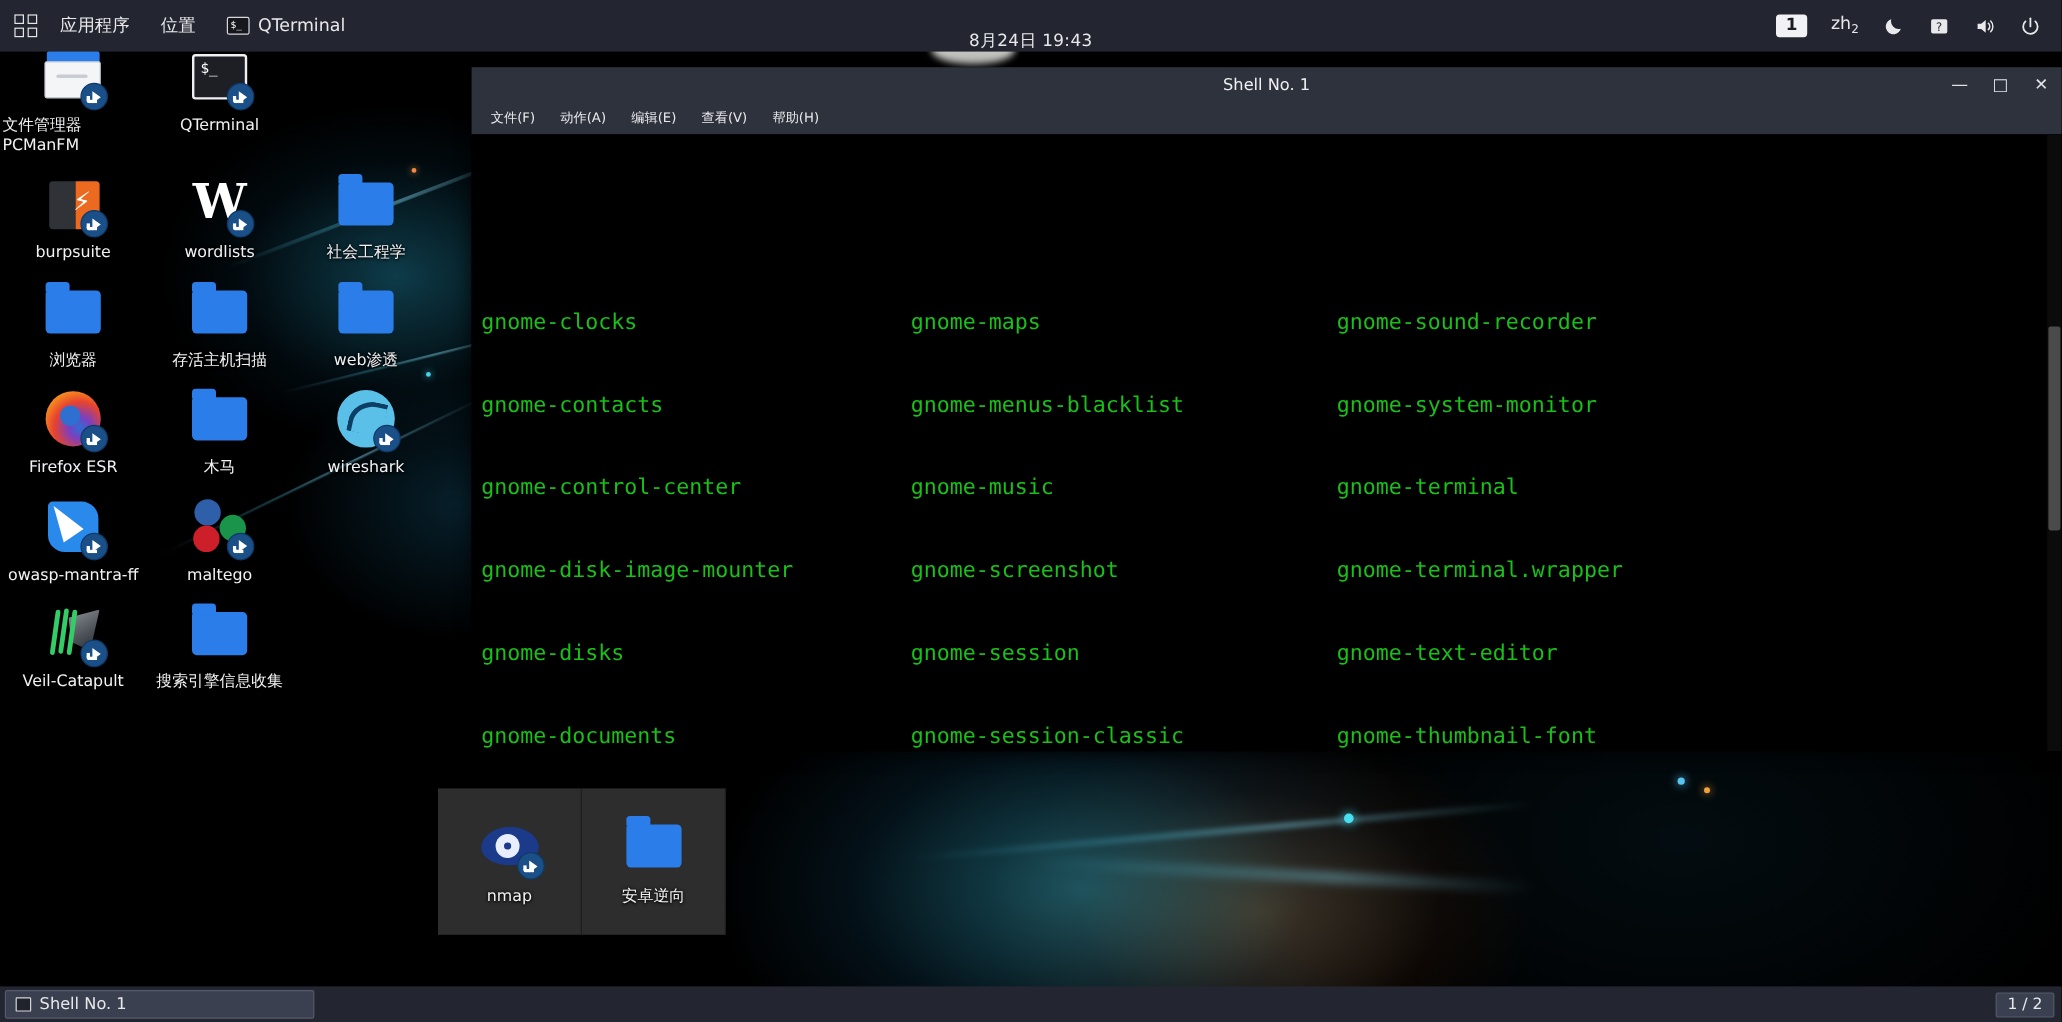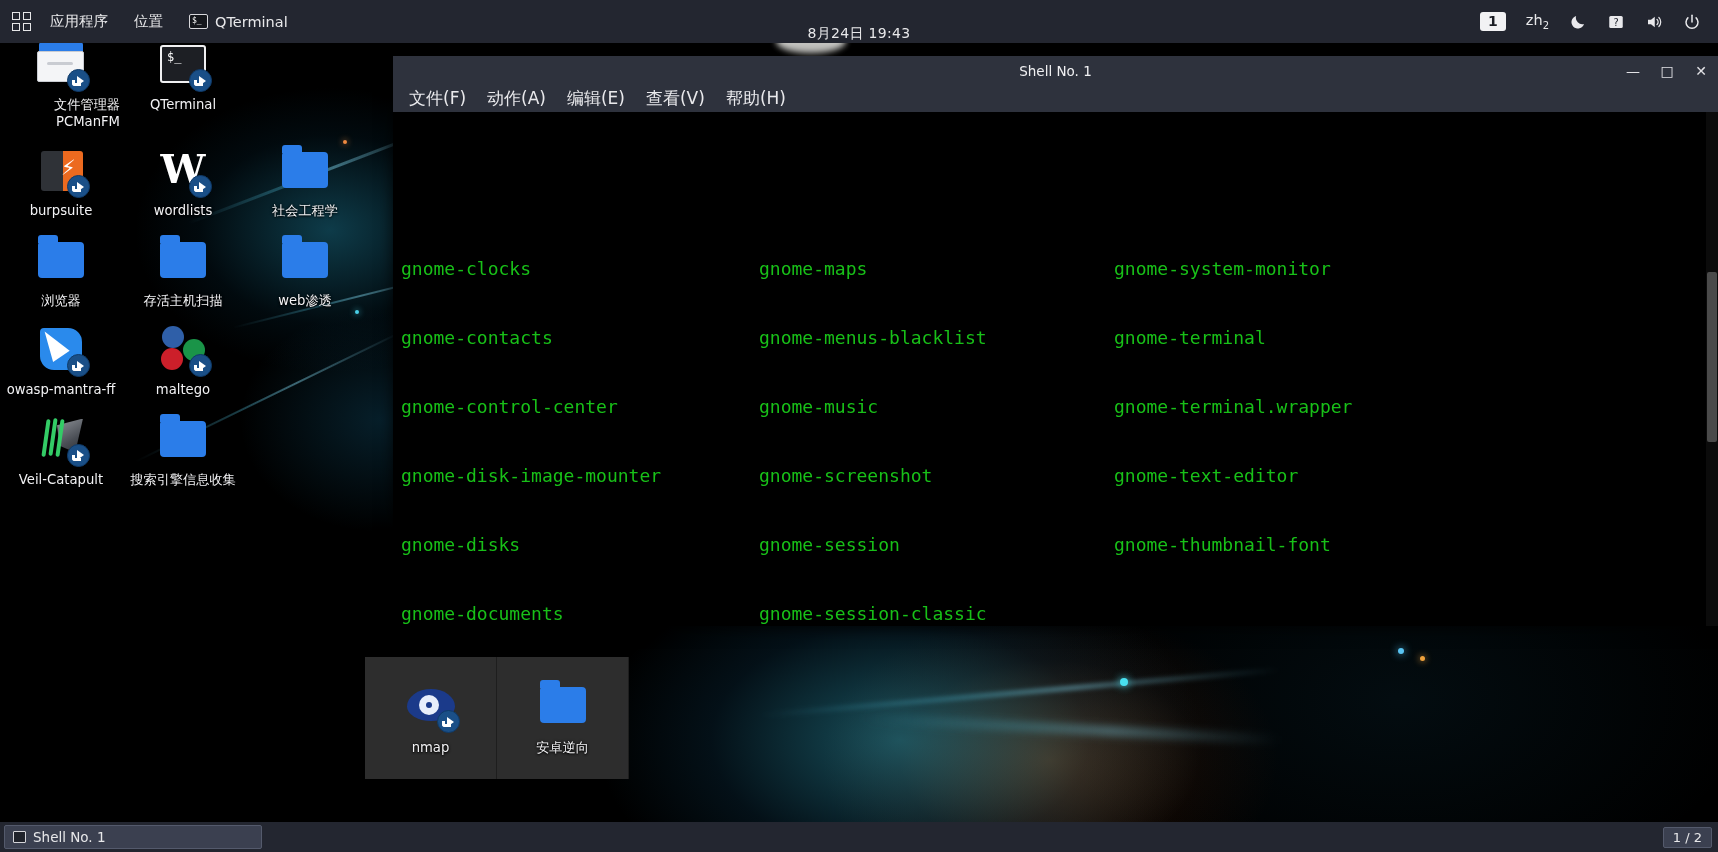--- a/index.html
+++ b/index.html
@@ -84,21 +84,21 @@
   }
   .icon-row { display: flex; }
   .desk-icon {
     width: 122px; padding: 8px 2px 6px;
     display: flex; flex-direction: column; align-items: center;
     cursor: default;
   }
   .icon-art { width: 52px; height: 52px; position: relative; }
   .desk-label {
     margin-top: 7px; font-size: 13.2px; color: #f2f2f4;
-    text-align: right; line-height: 1.25;
+    text-align: left; line-height: 1.25;
     text-shadow: 0 1px 2px rgba(0,0,0,0.95), 0 0 3px rgba(0,0,0,0.9);
     word-break: break-word;
   }
   
   .emblem {
     position: absolute; right: -3px; bottom: -2px;
     width: 23px; height: 23px; border-radius: 50%;
     background: #1a4f87; border: 1.5px solid #0f3a68;
     display: flex; align-items: center; justify-content: center;
   }
@@ -243,21 +243,21 @@
     content:""; position:absolute; left:7px; top:7px; width:6px; height:6px;
     border-radius:50%; background:#1b3a8a;
   }
 
   
   #dock {
     position: absolute; left: 365px; bottom: 73px;
     display: flex; z-index: 6;
   }
   .dock-cell {
-    width: 132px; height: 122px;
+    width: 120px; height: 122px;
     background: rgba(58,58,58,0.78);
     border-right: 1px solid rgba(20,20,20,0.6);
     display: flex; flex-direction: column; align-items: center;
     justify-content: center; gap: 9px;
     cursor: default;
   }
   .dock-cell .desk-label { margin-top: 0; }
 
   
   #term-window {
@@ -278,21 +278,21 @@
     position: absolute; left: 0; right: 0; text-align: center;
     pointer-events: none; font-size: 13.5px;
   }
   .win-btns { margin-left: auto; display: flex; height: 100%; }
   .win-btn {
     width: 34px; height: 100%; display: flex; align-items: center;
     justify-content: center; color: #e2e2e6; font-size: 14px; cursor: default;
   }
   #term-menubar {
     height: 27px; background: #2e323d; display: flex; align-items: center;
-    padding-left: 7px; gap: 3px; color: #e9e9ec; font-size: 17px;
+    padding-left: 7px; gap: 3px; color: #e9e9ec; font-size: 11px;
     flex: 0 0 27px;
   }
   .menu-item { padding: 3px 9px; border-radius: 2px; cursor: default; }
   #term-body {
     flex: 1 1 auto; position: relative;
     background: #000; overflow: hidden;
     display: flex;
   }
   #term-screen {
     flex: 1 1 auto;
@@ -480,20 +480,48 @@
       <div class="desk-label">存活主机扫描</div>
     </div>
     <div class="desk-icon">
       <div class="icon-art">
           <div class="folder"></div>
         </div>
       <div class="desk-label">web渗透</div>
     </div>
   </div>
 
+  <div class="icon-row">
+    <div class="desk-icon">
+      <div class="icon-art">
+        <div class="ff-outer"></div>
+          <div class="ff-inner"></div>
+        <span class="emblem">
+            <i></i>
+          </span>
+      </div>
+      <div class="desk-label">Firefox ESR</div>
+    </div>
+    <div class="desk-icon">
+      <div class="icon-art">
+          <div class="folder"></div>
+        </div>
+      <div class="desk-label">木马</div>
+    </div>
+    <div class="desk-icon">
+      <div class="icon-art">
+        <div class="ws-circle"></div>
+          <div class="ws-fin"></div>
+        <span class="emblem">
+            <i></i>
+          </span>
+      </div>
+      <div class="desk-label">wireshark</div>
+    </div>
+  </div>
 
   <div class="icon-row">
     <div class="desk-icon">
       <div class="icon-art">
         <div class="om-sq"></div>
           <div class="om-pen"></div>
         <span class="emblem">
             <i></i>
           </span>
       </div>
@@ -595,20 +623,21 @@
           <div class="tline g">gnome-music</div>
           <div class="tline g">gnome-screenshot</div>
           <div class="tline g">gnome-session</div>
           <div class="tline g">gnome-session-classic</div>
           
           
           
           
         </div>
         <div class="col-c">
+          <div class="tline g">gnome-sound-recorder</div>
           <div class="tline g">gnome-system-monitor</div>
           <div class="tline g">gnome-terminal</div>
           <div class="tline g">gnome-terminal.wrapper</div>
           <div class="tline g">gnome-text-editor</div>
           <div class="tline g">gnome-thumbnail-font</div>
           
           
           
           
         </div>

